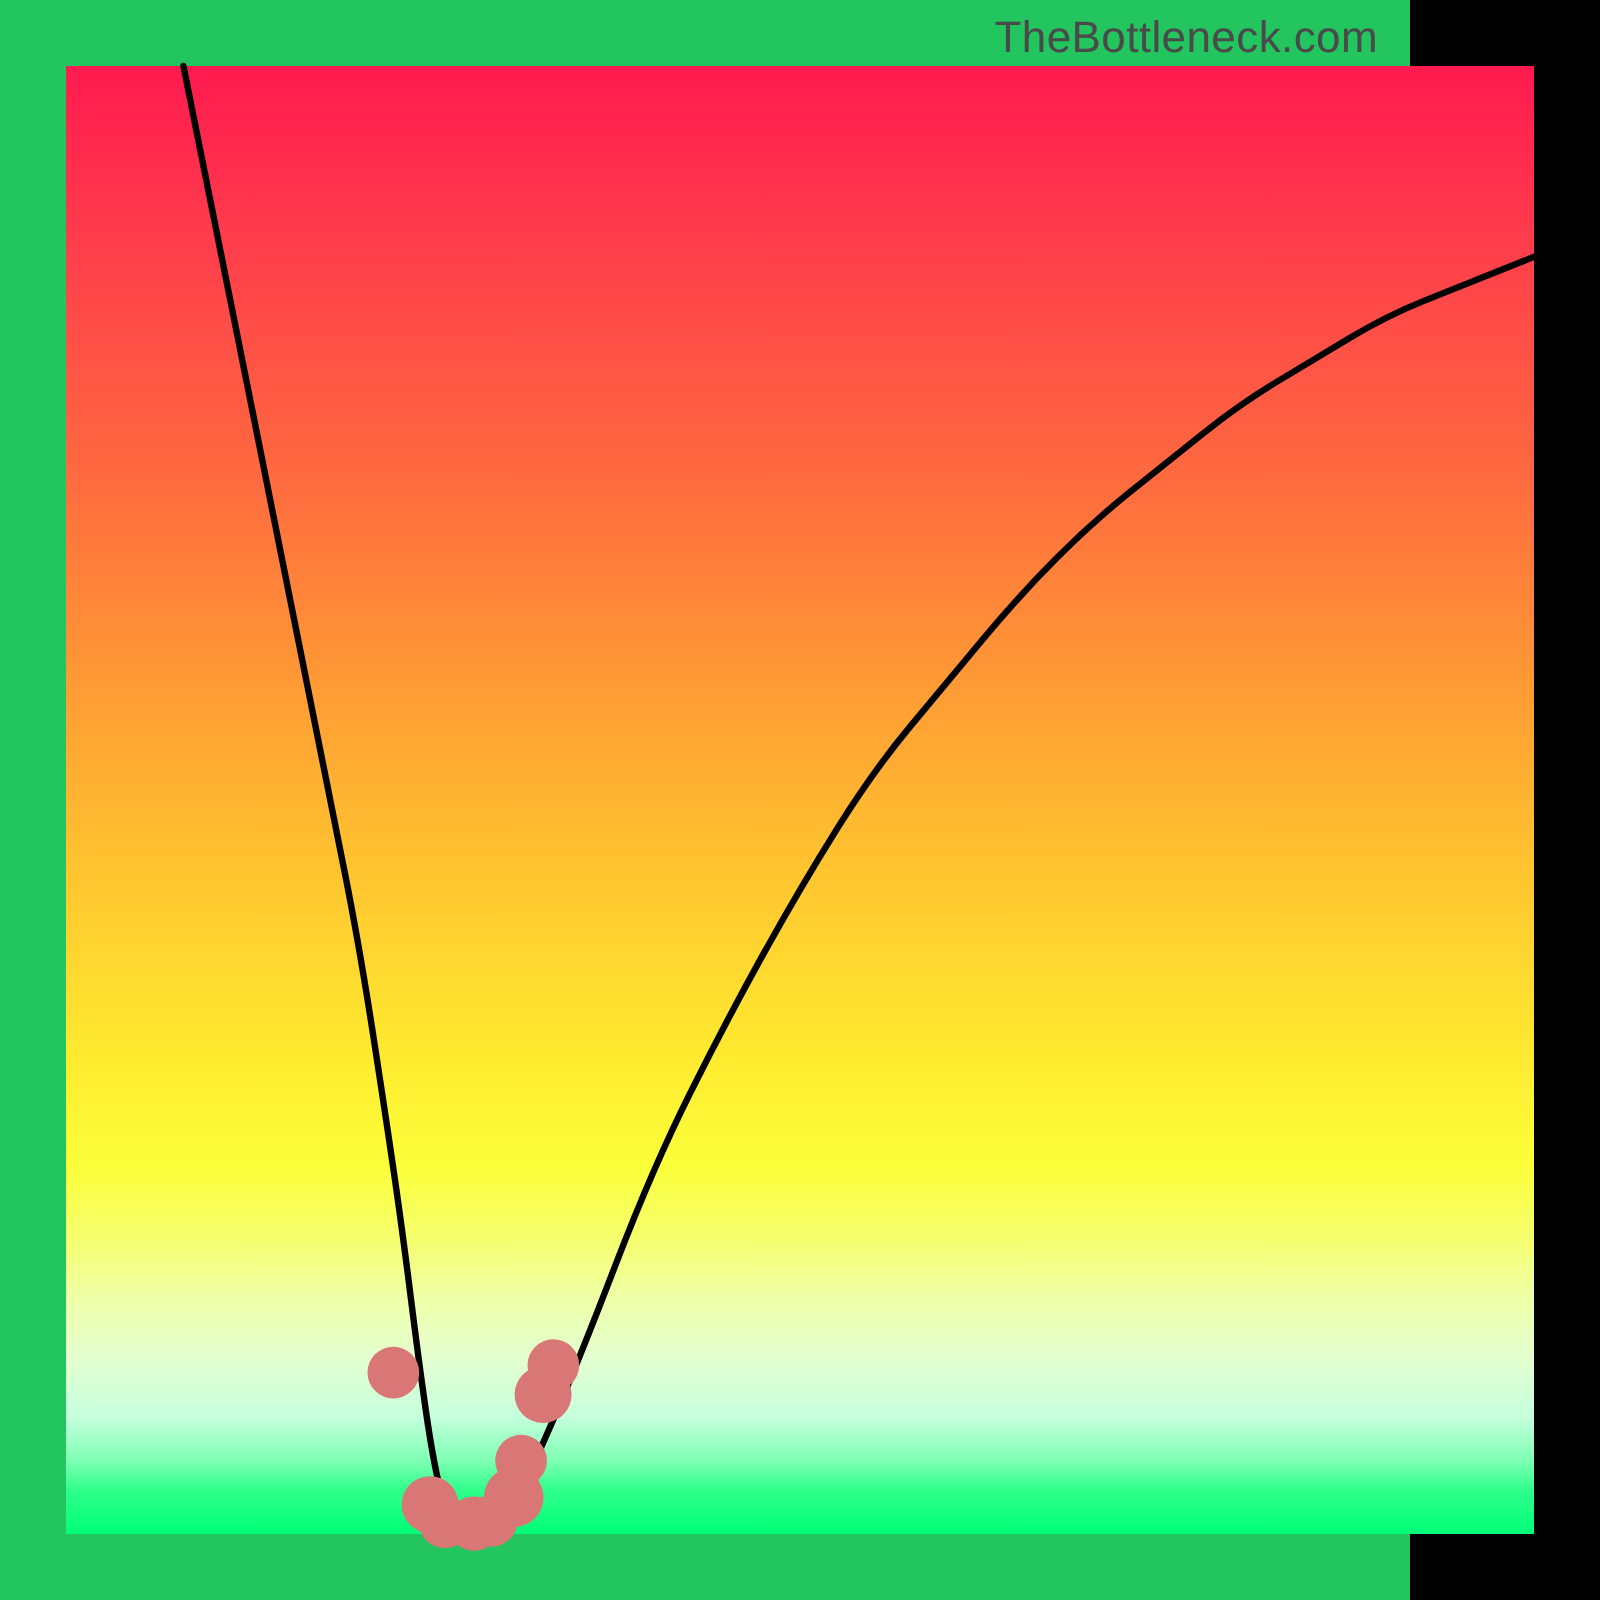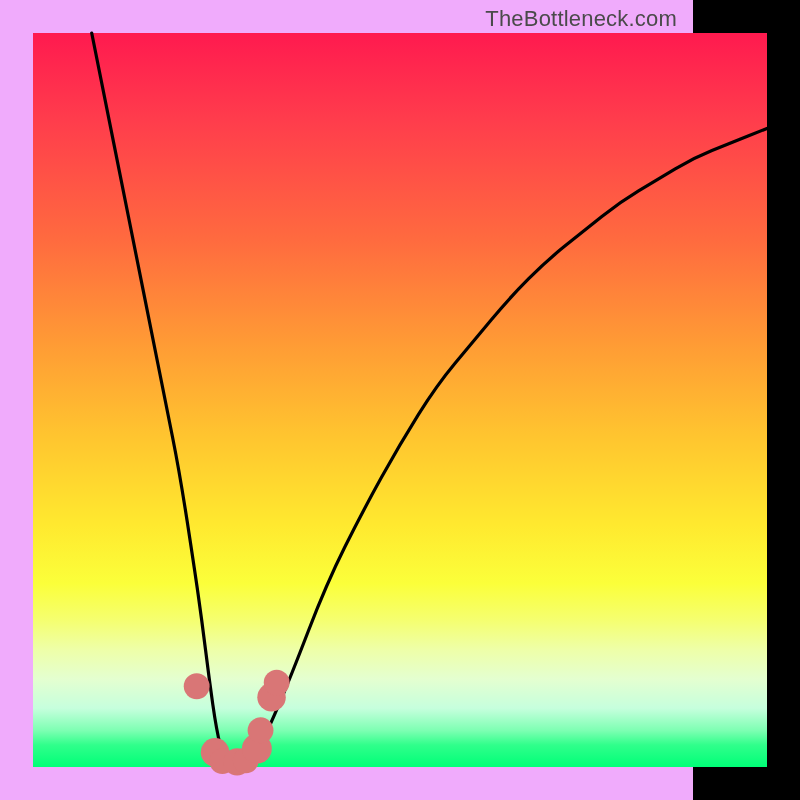--- a/index.html
+++ b/index.html
@@ -8,21 +8,22 @@
     width: 800px;
     height: 800px;
     overflow: hidden;
     background: #000;
     font-family: Arial, Helvetica, sans-serif;
   }
   .frame {
     position: relative;
     width: 693px;
     height: 800px;
-    background: #f0abfc;
+    background: #22c55e;
+    padding-left: 12px;
   }
   .plot {
     position: absolute;
     left: 33px;
     top: 33px;
     width: 734px;
     height: 734px;
     background: linear-gradient(
       to bottom,
       #ff1a4f 0%,

